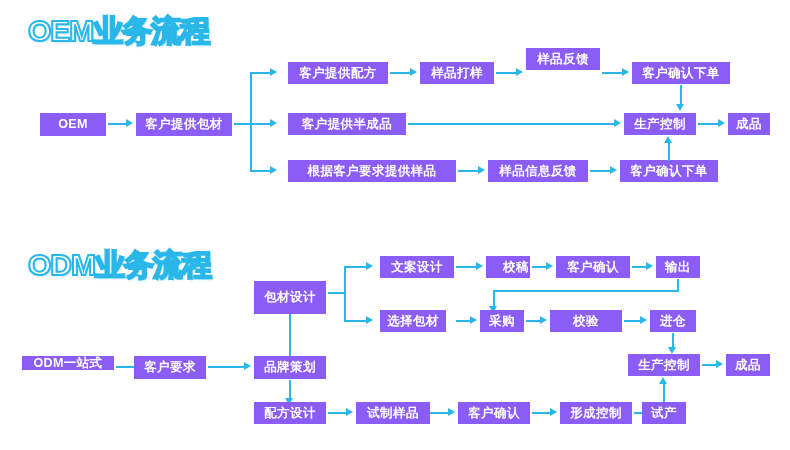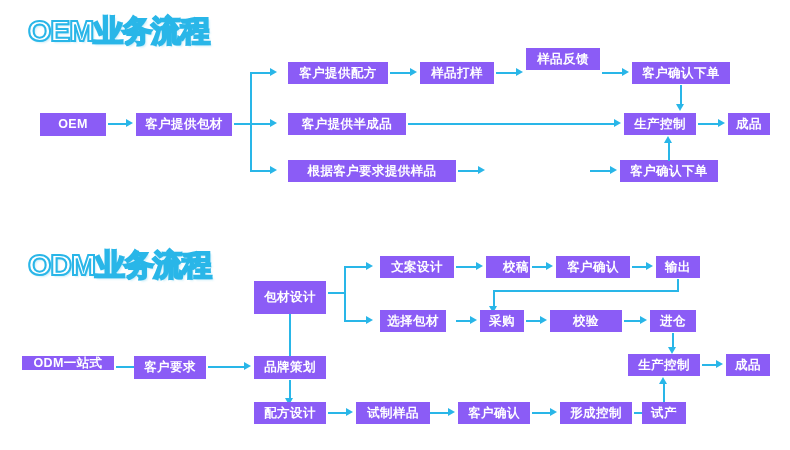--- a/index.html
+++ b/index.html
@@ -103,20 +103,21 @@
   <div class="box" style="left:624px;top:113px;width:72px;height:22px;">生产控制</div>
   <div class="ln h" style="left:698px;top:123px;width:22px;"></div>
   <div class="ar r" style="left:718px;top:119px;"></div>
 
   <div class="box" style="left:728px;top:113px;width:42px;height:22px;">成品</div>
 
   <div class="box" style="left:288px;top:160px;width:168px;height:22px;">根据客户要求提供样品</div>
   <div class="ln h" style="left:458px;top:170px;width:22px;"></div>
   <div class="ar r" style="left:478px;top:166px;"></div>
 
+  <div class="box" style="left:488px;top:160px;width:100px;height:22px;">样品信息反馈</div>
   <div class="ln h" style="left:590px;top:170px;width:22px;"></div>
   <div class="ar r" style="left:610px;top:166px;"></div>
 
   <div class="box" style="left:620px;top:160px;width:98px;height:22px;">客户确认下单</div>
 
   <div class="ln v" style="left:668px;top:143px;height:18px;"></div>
   <div class="ar u" style="left:664px;top:136px;"></div>
 
   <div class="section-title" style="left:28px;top:250px;">ODM业务流程</div>
 

